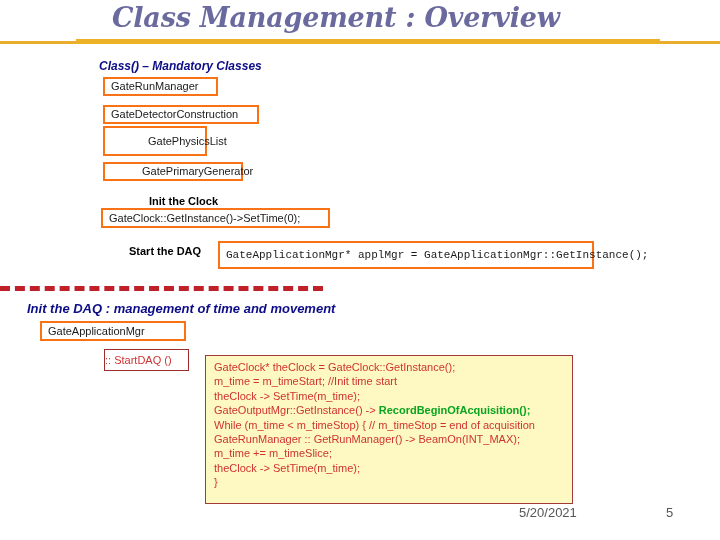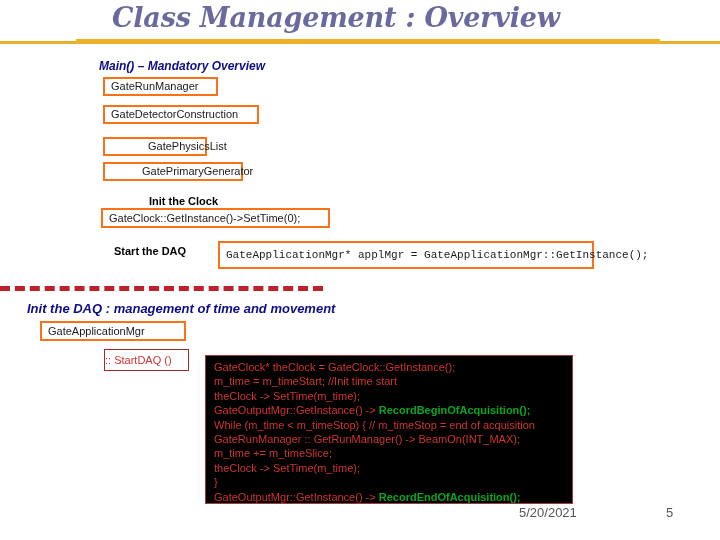--- a/index.html
+++ b/index.html
@@ -64,40 +64,40 @@
   
   .inline-label {
     position: absolute;
     font-family: "Liberation Sans", sans-serif;
     font-weight: bold;
     font-size: 11px;
     color: #000000;
     white-space: nowrap;
   }
   #label-init-clock { left: 149px; top: 195px; }
-  #label-start-daq  { left: 114px; top: 245px; }
+  #label-start-daq  { left: 129px; top: 245px; }
 
   
   .box {
     position: absolute;
     border: 2px solid #f97316;
     background: #ffffff;
     font-family: "Liberation Sans", sans-serif;
     font-size: 11px;
     color: #1a1a1a;
     line-height: 1;
     display: flex;
     align-items: center;
     padding: 0 6px;
     box-sizing: border-box;
     white-space: nowrap;
   }
   #box-run-manager        { left: 103px; top: 77px;  width: 115px; height: 19px; }
   #box-detector           { left: 103px; top: 105px; width: 156px; height: 19px; }
-  #box-physics-list       { left: 103px; top: 137px; width: 104px; height: 19px; padding-left: 43px; }
+  #box-physics-list       { left: 103px; top: 126px; width: 104px; height: 30px; padding-left: 43px; }
   #box-primary-generator  { left: 103px; top: 162px; width: 140px; height: 19px; padding-left: 37px; }
   #box-clock-init         { left: 101px; top: 208px; width: 229px; height: 20px; }
   #box-appl-mgr-instance  { left: 218px; top: 241px; width: 376px; height: 28px; font-family: Liberation Mono, monospace; }
   #box-application-mgr    { left: 40px;  top: 321px; width: 146px; height: 20px; }
 
   
   #dashed-separator {
     position: absolute;
     left: 0;
     top: 286px;
@@ -125,21 +125,21 @@
   }
 
   
   #code-block {
     position: absolute;
     left: 205px;
     top: 355px;
     width: 368px;
     height: 149px;
     border: 1px solid #a33a3a;
-    background: #000000;
+    background: #fef9c3;
     box-sizing: border-box;
     padding: 4px 6px 16px 8px;
     font-family: "Liberation Sans", sans-serif;
     font-size: 11px;
     color: #cf3333;
     line-height: 14.4px;
     overflow: hidden;
   }
   #code-block .code-line {
     white-space: nowrap;
@@ -169,21 +169,21 @@
     white-space: nowrap;
   }
 </style>
 </head>
 <body>
 
 <div id="slide-title">Class Management : Overview</div>
 <div id="title-rule-long"></div>
 <div id="title-rule-thick"></div>
 
-<div class="section-heading" id="heading-main">Main() – Mandatory Overview</div>
+<div class="section-heading" id="heading-main">Class() – Mandatory Classes</div>
 
 <div class="box" id="box-run-manager">
   <span>GateRunManager</span>
 </div>
 <div class="box" id="box-detector">
   <span>GateDetectorConstruction</span>
 </div>
 <div class="box" id="box-physics-list">
   <span>GatePhysicsList</span>
 </div>
@@ -216,17 +216,16 @@
 <div id="code-block">
     <div class="code-line"><span>GateClock* theClock = GateClock::GetInstance();</span></div>
     <div class="code-line"><span>m_time = m_timeStart; //Init time start</span></div>
     <div class="code-line"><span>theClock -&gt; SetTime(m_time);</span></div>
     <div class="code-line"><span>GateOutputMgr::GetInstance() -&gt; </span><span class="hl">RecordBeginOfAcquisition();</span></div>
     <div class="code-line"><span>While (m_time &lt; m_timeStop) { // m_timeStop = end of acquisition</span></div>
     <div class="code-line"><span>GateRunManager :: GetRunManager() -&gt; BeamOn(INT_MAX);</span></div>
     <div class="code-line"><span>m_time += m_timeSlice;</span></div>
     <div class="code-line"><span>theClock -&gt; SetTime(m_time);</span></div>
     <div class="code-line"><span>}</span></div>
-    <div class="code-line"><span>GateOutputMgr::GetInstance() -&gt; </span><span class="hl">RecordEndOfAcquisition();</span></div>
   </div>
 
 <div id="footer-date">5/20/2021</div>
 <div id="footer-page">5</div>
 
 </body></html>

